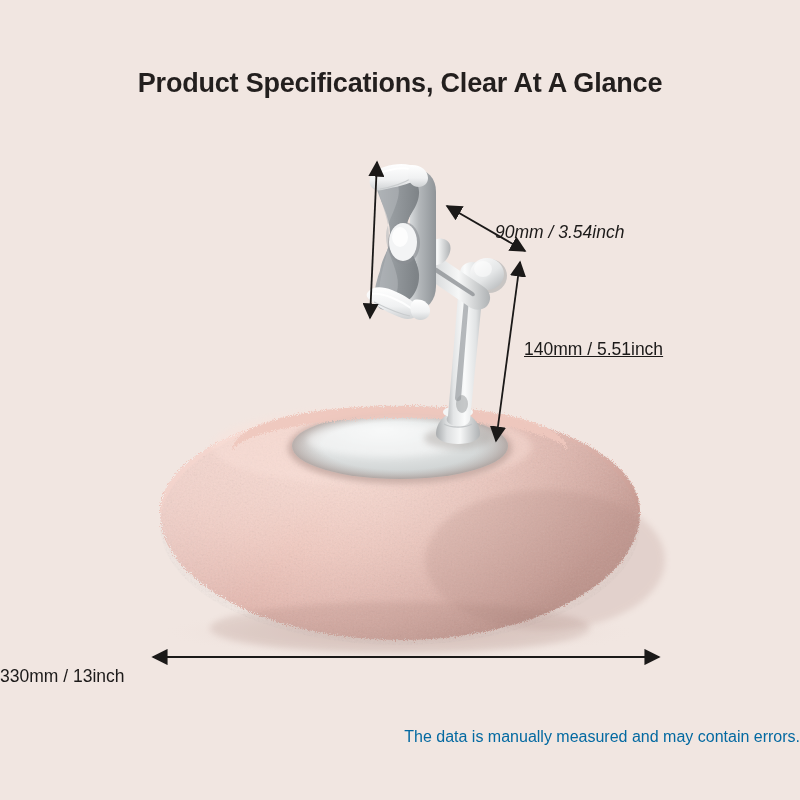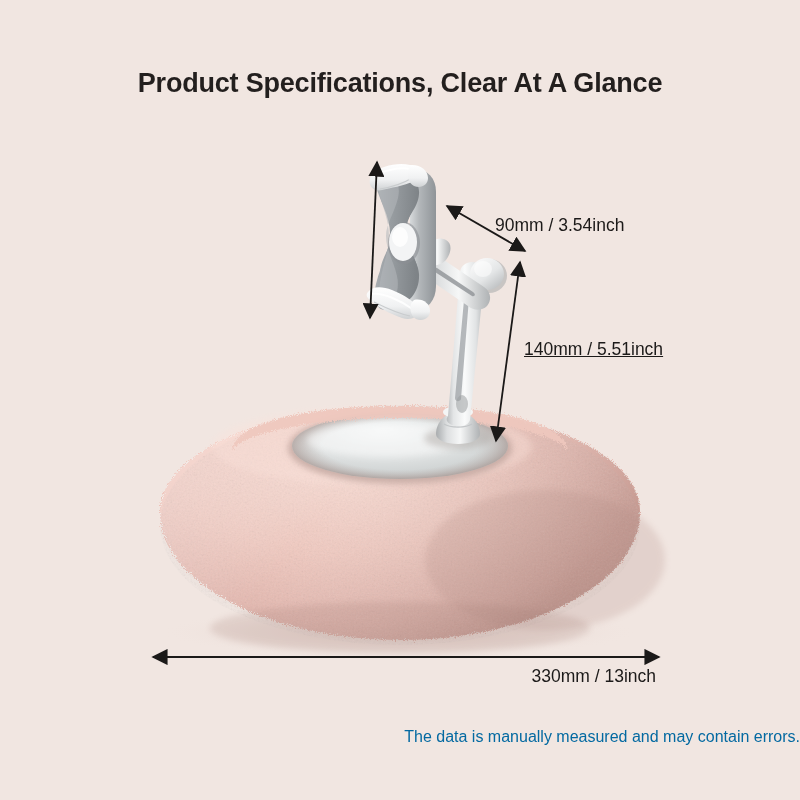--- a/index.html
+++ b/index.html
@@ -38,23 +38,23 @@
 
   
   .dim-label {
     position: absolute;
     font-size: 17.5px;
     color: #1c1a19;
     white-space: nowrap;
     font-family: "Liberation Sans", sans-serif;
   }
   #label-height   { left: 126px; top: 217px; }
-  #label-width    { left: 495px; top: 215px; }
+  #label-width    { left: 495px; top: 222px; font-style: italic; }
   #label-depth    { left: 524px; top: 339px; text-decoration: underline; }
-  #label-diameter { left: 0; top: 666px; width: 656px; text-align: right; }
+  #label-diameter { left: 0; top: 666px; width: 656px; text-align: left; }
 
   .footnote {
     position: absolute;
     left: 0;
     top: 728px;
     width: 800px;
     text-align: right;
     font-size: 16px;
     color: #0369a1;
     font-family: "Liberation Sans", sans-serif;

